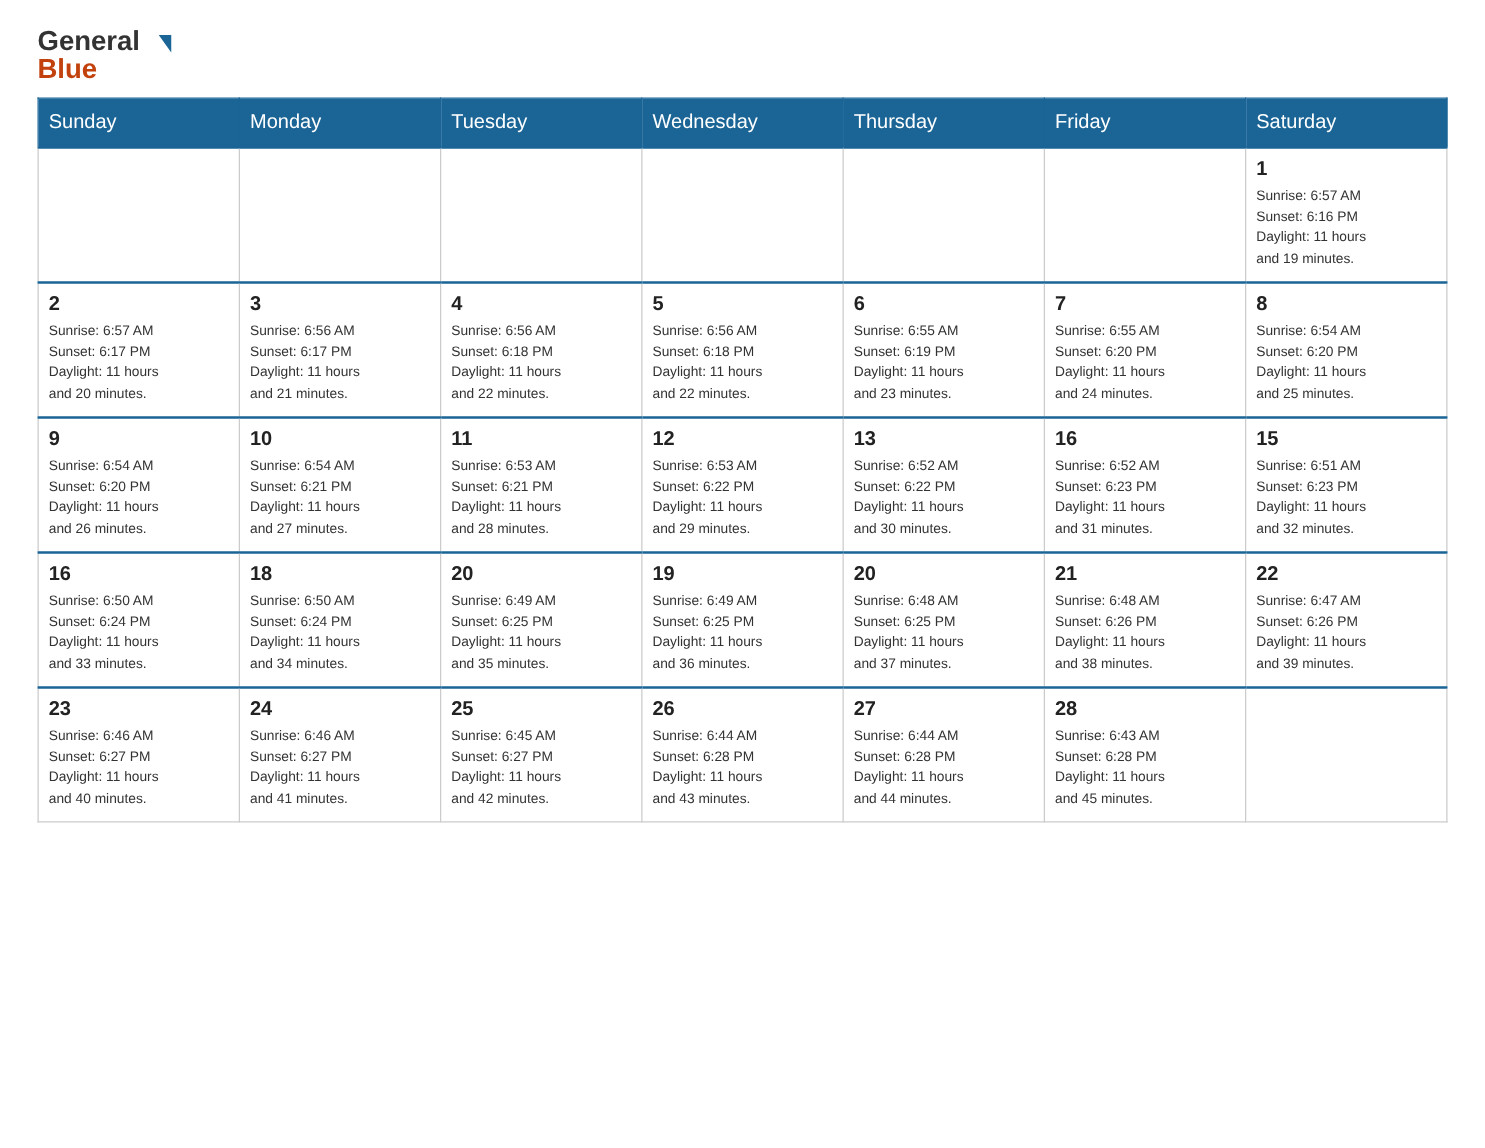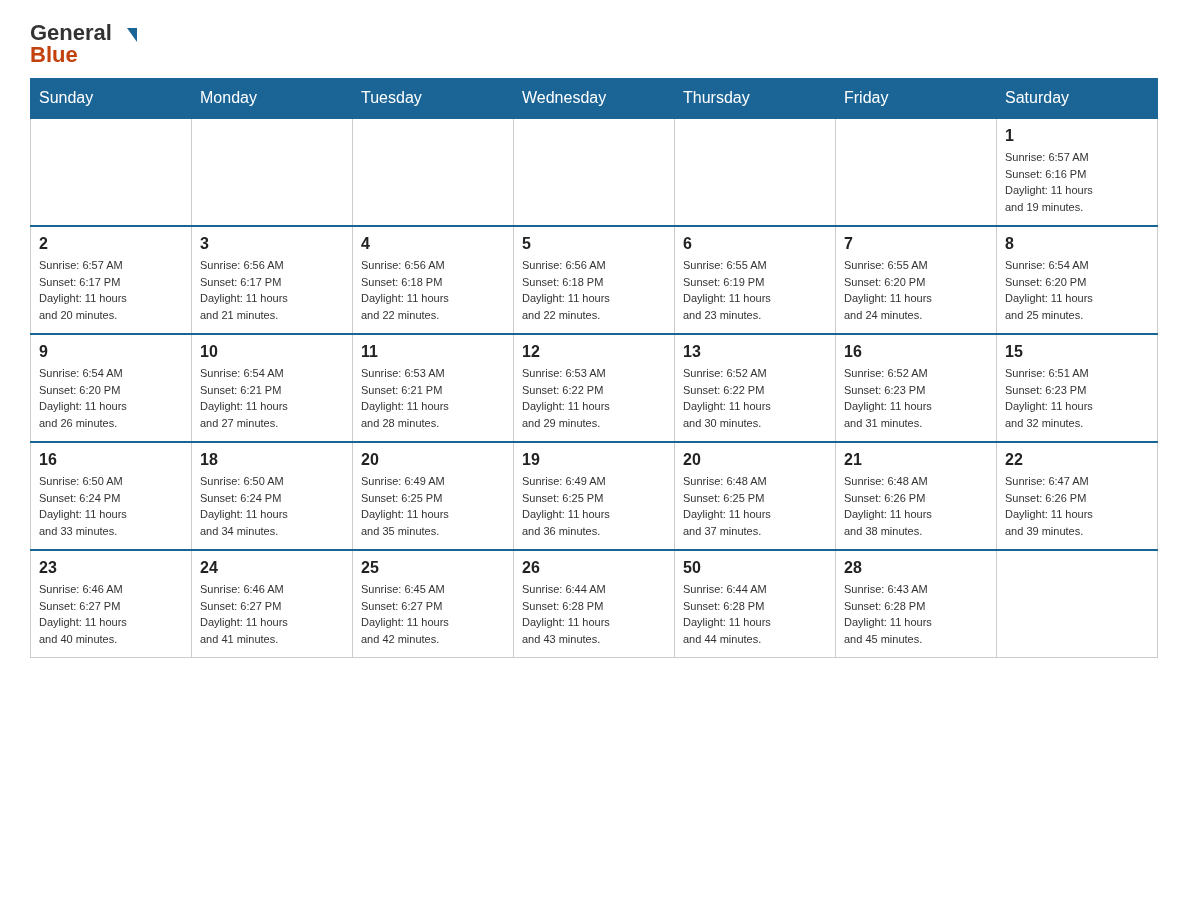--- a/index.html
+++ b/index.html
@@ -327,21 +327,21 @@
 and 42 minutes.</div>
         </td>
         <td>
           <span class="day-num">26</span>
           <div class="day-info" style="white-space: pre-line;">Sunrise: 6:44 AM
 Sunset: 6:28 PM
 Daylight: 11 hours
 and 43 minutes.</div>
         </td>
         <td>
-          <span class="day-num">50</span>
+          <span class="day-num">27</span>
           <div class="day-info" style="white-space: pre-line;">Sunrise: 6:44 AM
 Sunset: 6:28 PM
 Daylight: 11 hours
 and 44 minutes.</div>
         </td>
         <td>
           <span class="day-num">28</span>
           <div class="day-info" style="white-space: pre-line;">Sunrise: 6:43 AM
 Sunset: 6:28 PM
 Daylight: 11 hours

